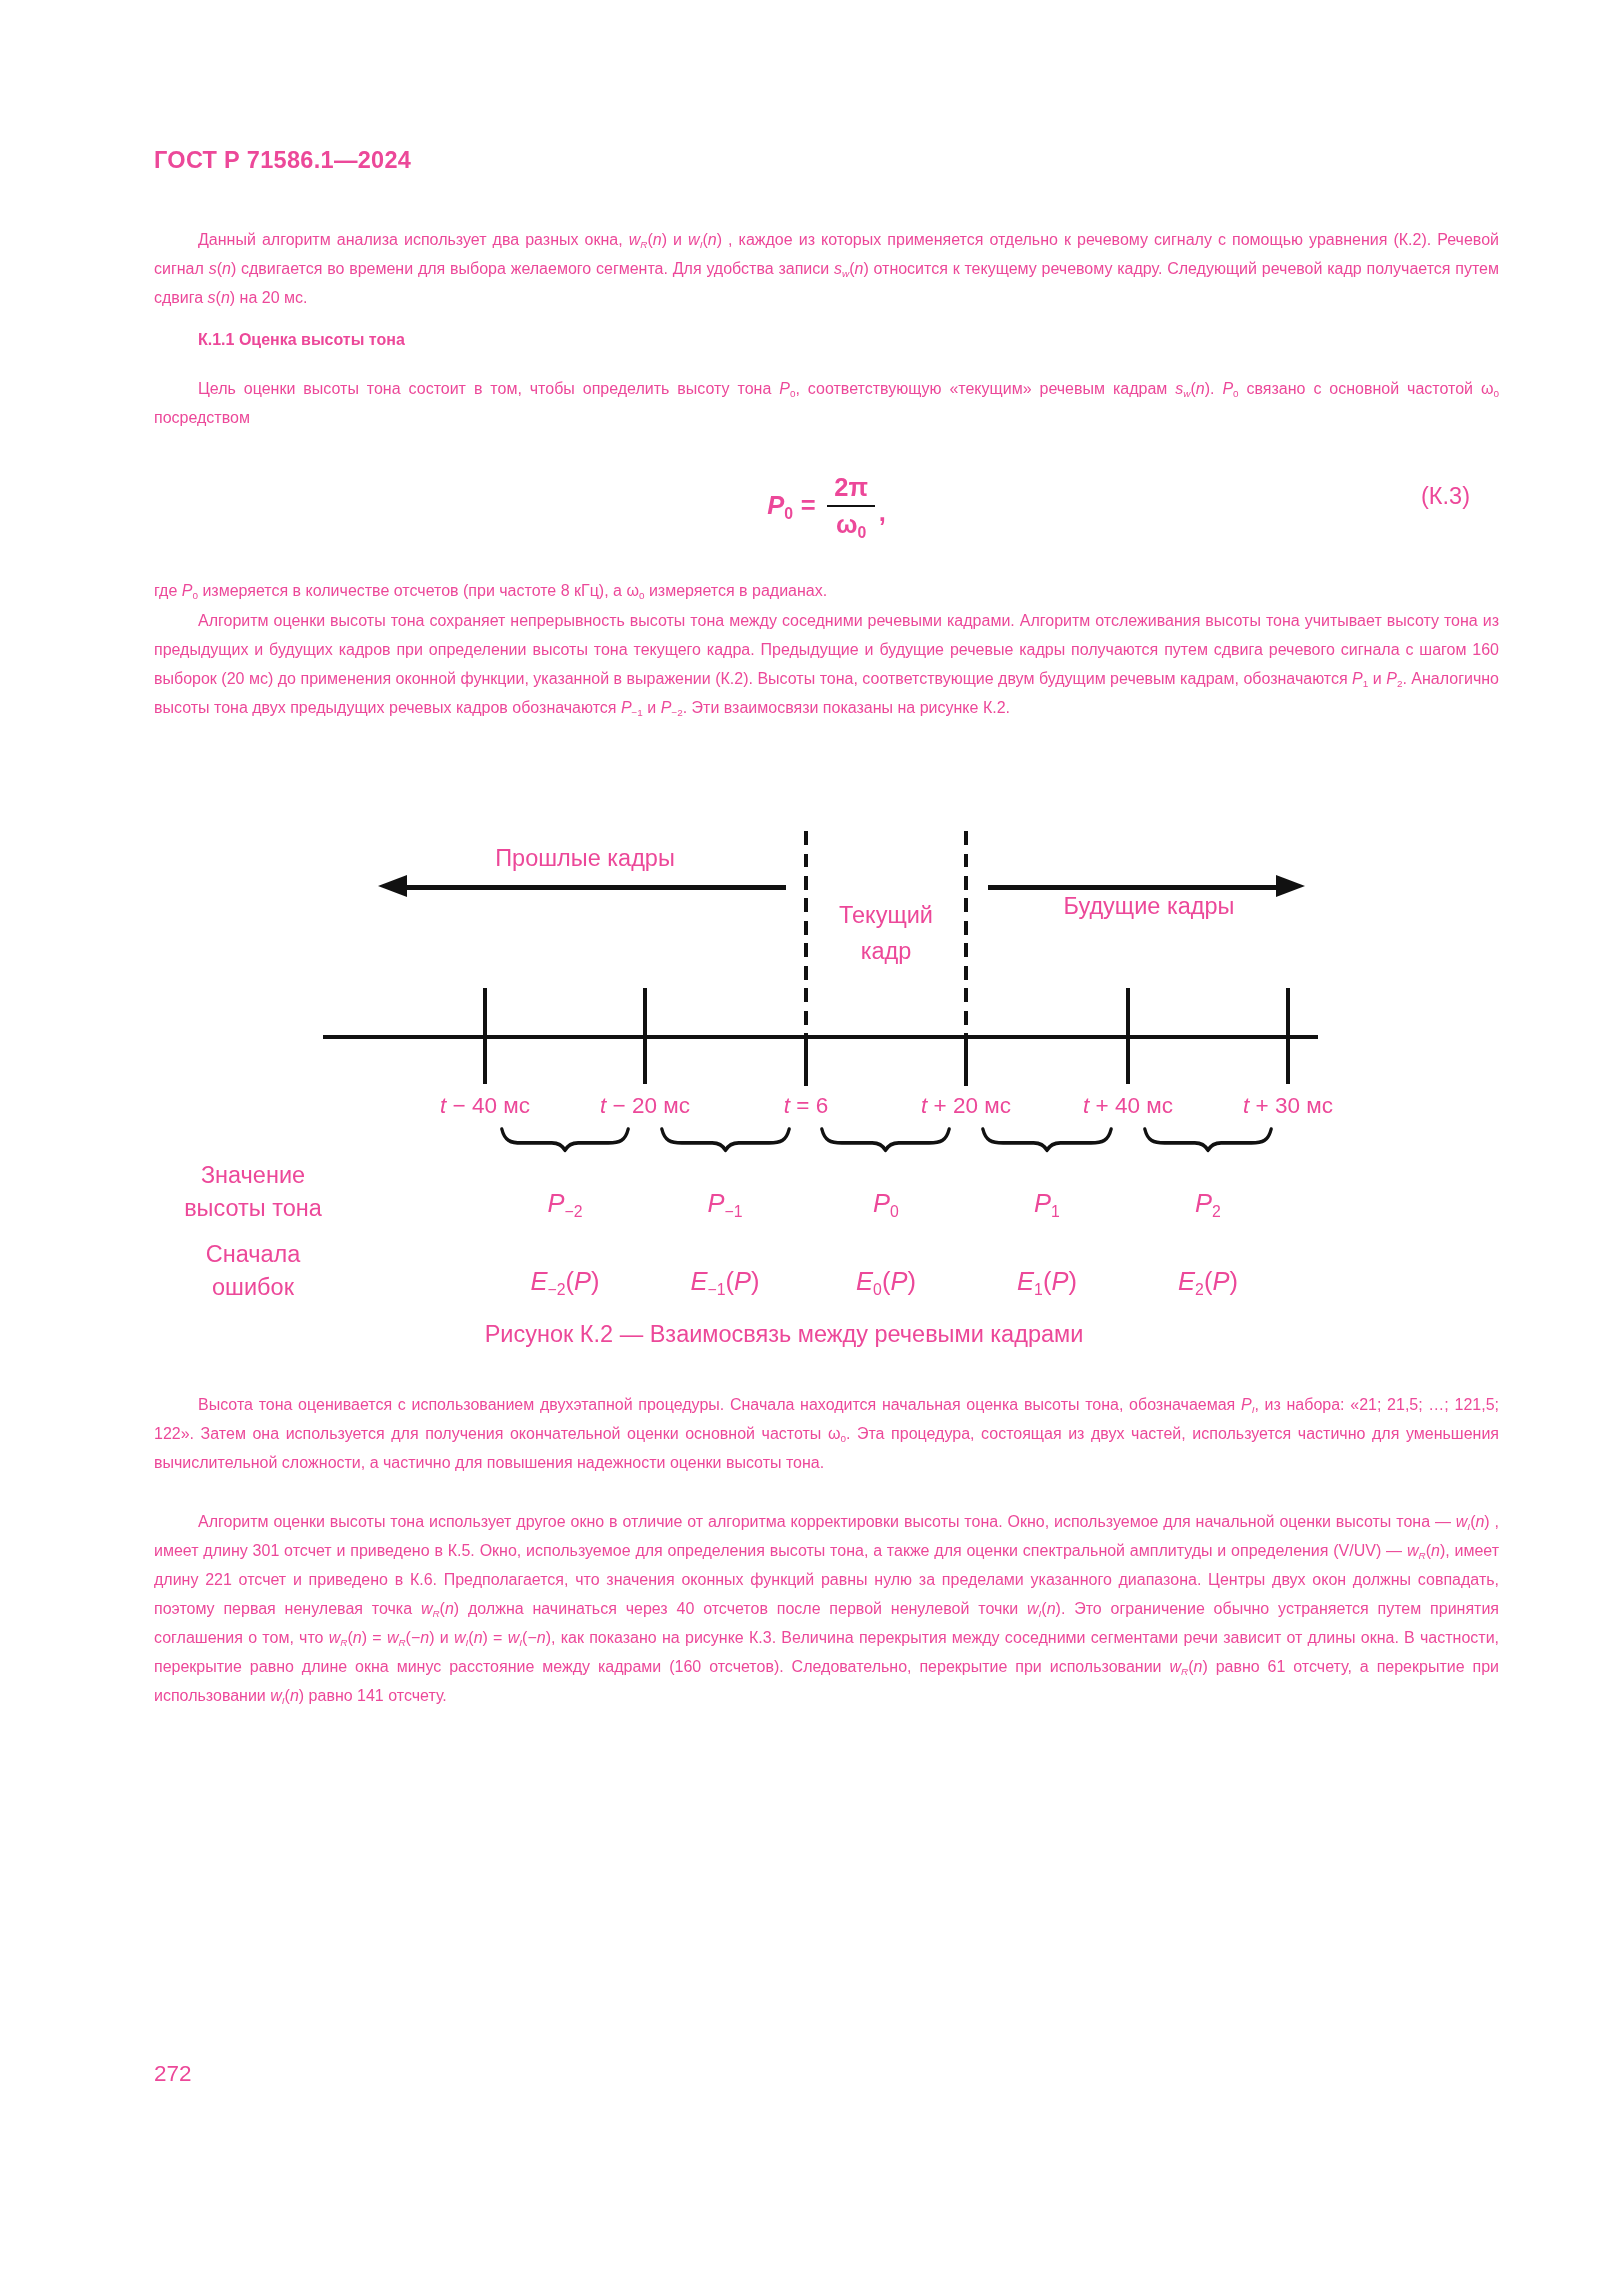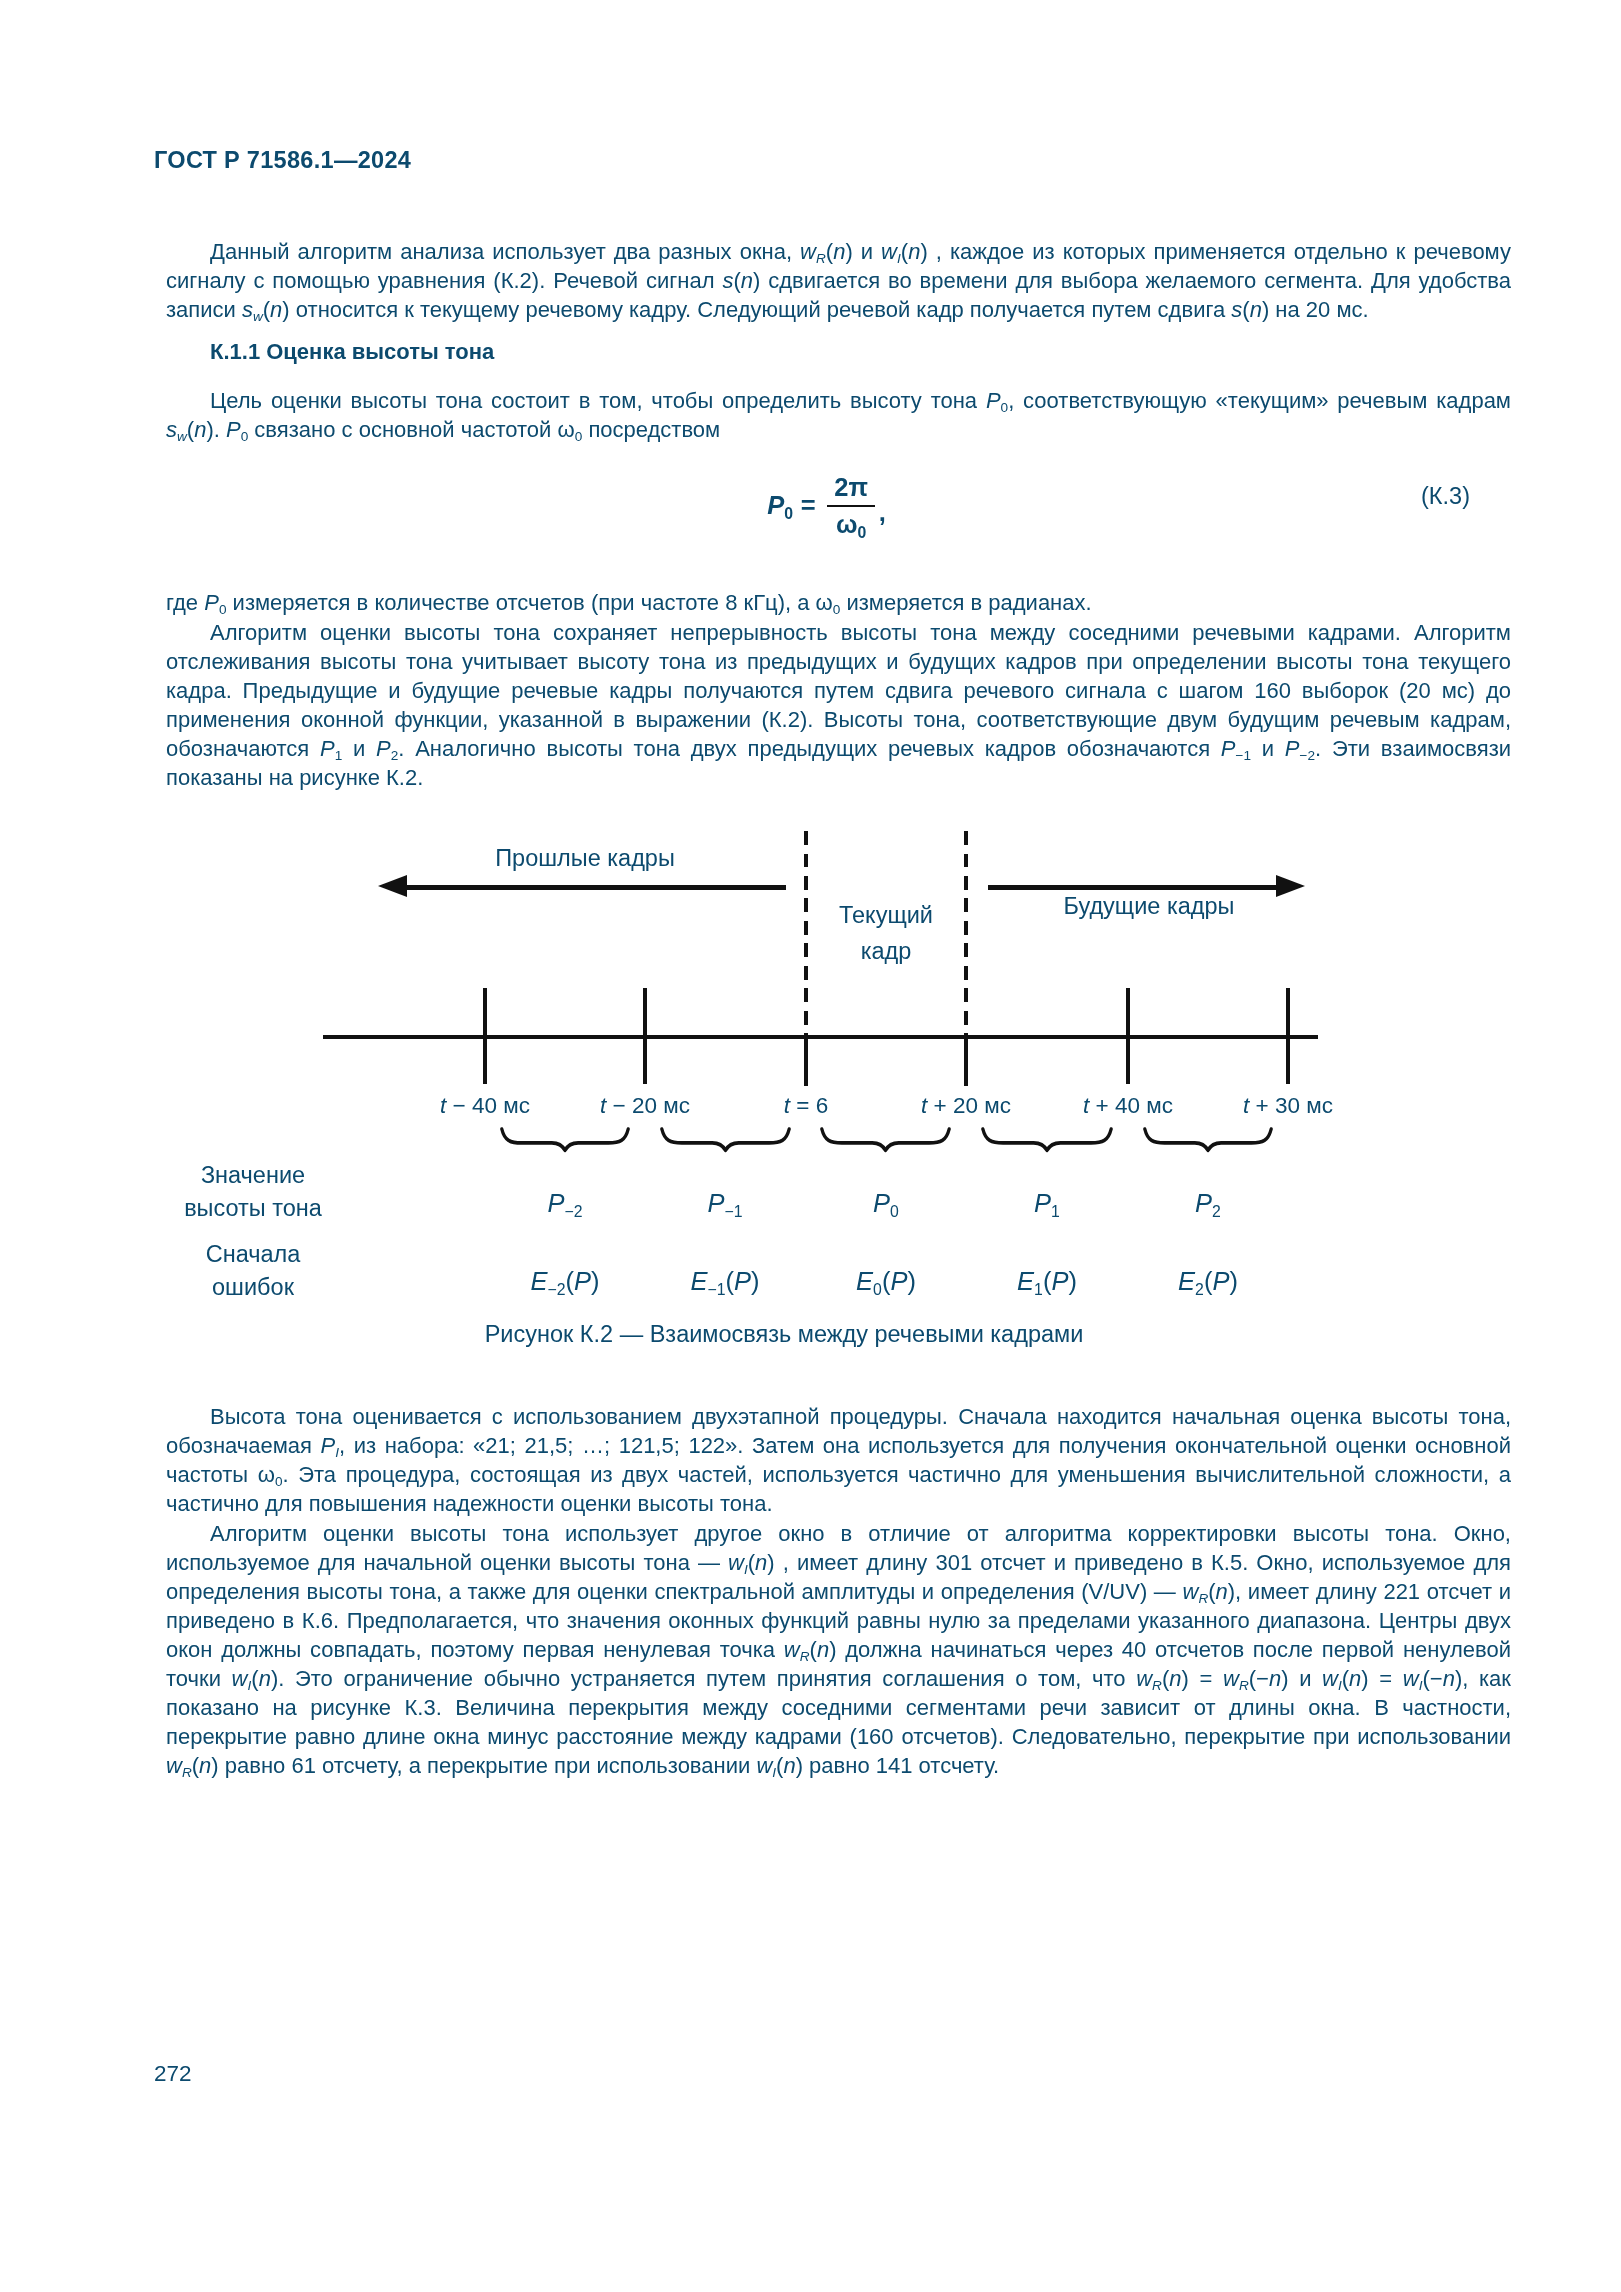--- a/index.html
+++ b/index.html
@@ -1,23 +1,23 @@
 <!DOCTYPE html>
 <html lang="ru"><head>
 <meta charset="utf-8">
 <style>
   html,body { margin:0; padding:0; background:#ffffff; }
   .page {
     position:relative; width:1621px; height:2293px; background:#ffffff;
-    font-family:"Liberation Sans", sans-serif; color:#0c4a6e; overflow:hidden;
+    font-family:"Liberation Sans", sans-serif; color:#ec4899; overflow:hidden;
   }
   .doc-header { position:absolute; left:154px; top:147px; font-size:23.5px; font-weight:bold; letter-spacing:0.3px; }
   .para {
-    position:absolute; left:154px; width:1345px; margin:12px;
-    font-size:22px; line-height:29px; text-align:justify; text-indent:44px;
+    position:absolute; left:154px; width:1345px; margin:0;
+    font-size:16px; line-height:29px; text-align:justify; text-indent:44px;
   }
   .no-indent { text-indent:0; }
   .bold-heading { font-weight:bold; text-align:left; }
   .it { font-style:italic; }
   .up { font-style:normal; }
   sub { font-size:0.62em; line-height:0; vertical-align:-0.32em; }
 
   
   .equation-row { position:absolute; left:154px; top:467px; width:1345px; height:98px; }
   .equation { position:absolute; left:0; right:0; top:5.9px; display:flex; justify-content:center; align-items:center; font-size:25.5px; font-weight:bold; }

